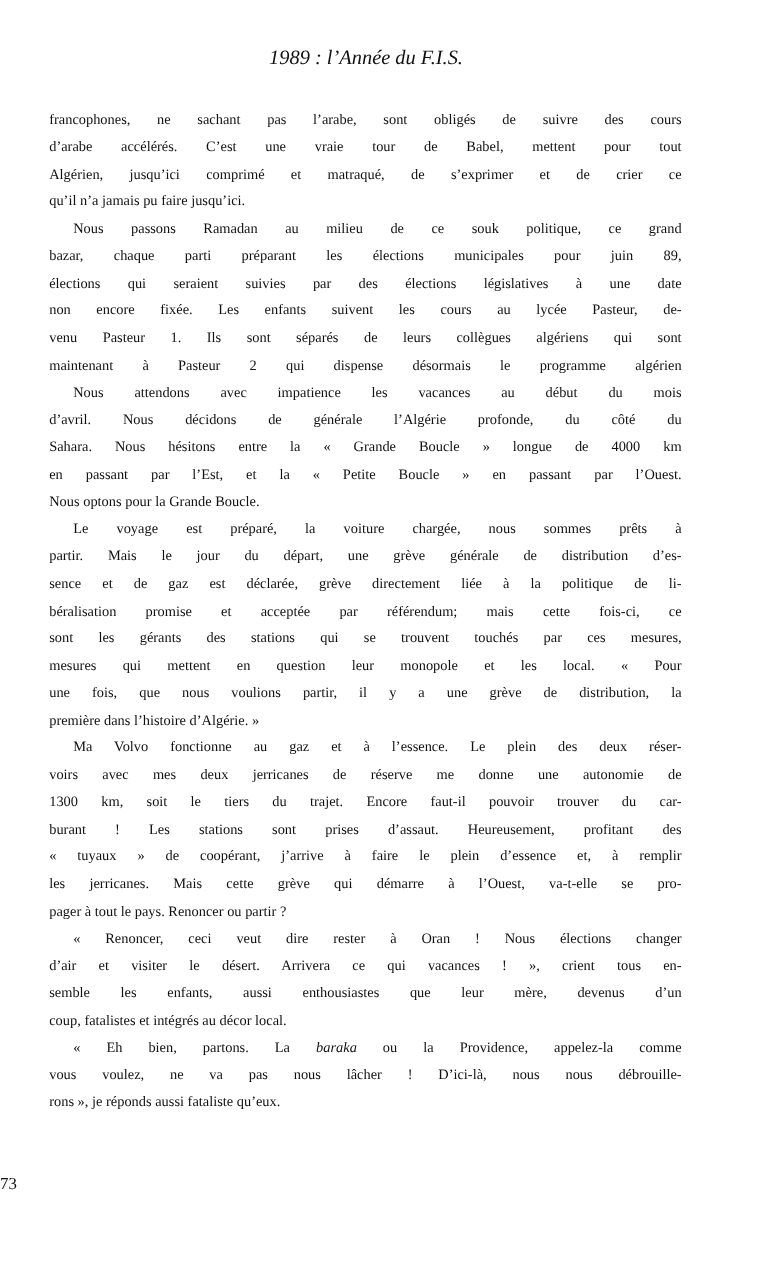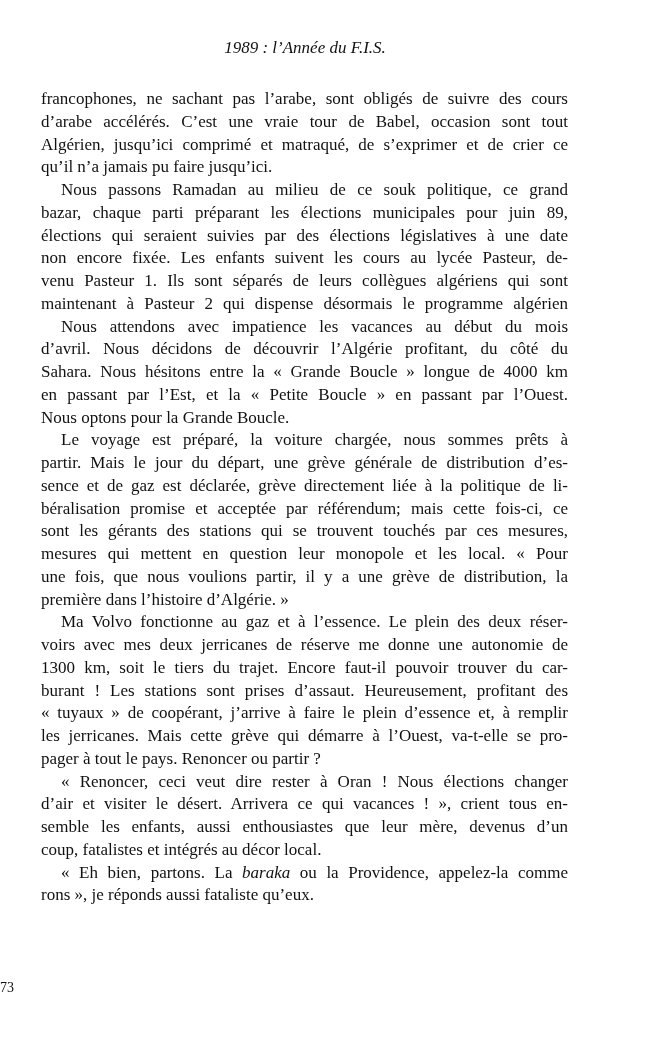--- a/index.html
+++ b/index.html
@@ -4,21 +4,21 @@
 <style>
   html, body { margin: 0; padding: 0; background: #ffffff; }
   body { width: 650px; height: 1063px; position: relative; overflow: hidden; }
   .page { position: absolute; left: 0; top: 0; width: 650px; height: 1063px; background: #ffffff; padding-left: 48px; }
   .running-head {
     position: absolute; top: 38px; left: 0; width: 610px; text-align: center;
     font-family: "Liberation Serif", serif; font-style: italic; font-size: 17px; color: #111;
   }
   .body-text {
     position: absolute; left: 41px; top: 88px; width: 527px;
-    font-family: "Liberation Serif", serif; font-size: 17px; line-height: 22.75px; color: #111;
+    font-family: "Liberation Serif", serif; font-size: 12px; line-height: 22.75px; color: #111;
     text-align: justify;
   }
   .line { display: block; white-space: nowrap; text-align: justify; text-align-last: justify; height: 22.75px; overflow: visible; }
   .line.last { text-align-last: left; }
   .line.indent { padding-left: 20px; }
   .page-number {
     position: absolute; top: 980px; left: 0; width: 610px; text-align: left;
     font-family: "Liberation Serif", serif; font-size: 14px; color: #111;
   }
   em { font-style: italic; }
@@ -26,37 +26,37 @@
 </head>
 <body>
 
 <div class="page">
   <div class="running-head">1989 : l’Année du F.I.S.</div>
 
   <div class="body-text">
 
     <div>
       <span class="line">francophones, ne sachant pas l’arabe, sont obligés de suivre des cours</span>
-      <span class="line">d’arabe accélérés. C’est une vraie tour de Babel, occasion sont tout</span>
+      <span class="line">d’arabe accélérés. C’est une vraie tour de Babel, mettent pour tout</span>
       <span class="line">Algérien, jusqu’ici comprimé et matraqué, de s’exprimer et de crier ce</span>
       <span class="line last">qu’il n’a jamais pu faire jusqu’ici.</span>
     </div>
 
     <div>
       <span class="line indent">Nous passons Ramadan au milieu de ce souk politique, ce grand</span>
       <span class="line">bazar, chaque parti préparant les élections municipales pour juin 89,</span>
       <span class="line">élections qui seraient suivies par des élections législatives à une date</span>
       <span class="line">non encore fixée. Les enfants suivent les cours au lycée Pasteur, de-</span>
       <span class="line">venu Pasteur 1. Ils sont séparés de leurs collègues algériens qui sont</span>
       <span class="line">maintenant à Pasteur 2 qui dispense désormais le programme algérien</span>
     </div>
 
     <div>
       <span class="line indent">Nous attendons avec impatience les vacances au début du mois</span>
-      <span class="line">d’avril. Nous décidons de découvrir l’Algérie profitant, du côté du</span>
+      <span class="line">d’avril. Nous décidons de générale l’Algérie profonde, du côté du</span>
       <span class="line">Sahara. Nous hésitons entre la « Grande Boucle » longue de 4000 km</span>
       <span class="line">en passant par l’Est, et la « Petite Boucle » en passant par l’Ouest.</span>
       <span class="line last">Nous optons pour la Grande Boucle.</span>
     </div>
 
     <div>
       <span class="line indent">Le voyage est préparé, la voiture chargée, nous sommes prêts à</span>
       <span class="line">partir. Mais le jour du départ, une grève générale de distribution d’es-</span>
       <span class="line">sence et de gaz est déclarée, grève directement liée à la politique de li-</span>
       <span class="line">béralisation promise et acceptée par référendum; mais cette fois-ci, ce</span>
@@ -78,18 +78,19 @@
 
     <div>
       <span class="line indent">« Renoncer, ceci veut dire rester à Oran ! Nous élections changer</span>
       <span class="line">d’air et visiter le désert. Arrivera ce qui vacances ! », crient tous en-</span>
       <span class="line">semble les enfants, aussi enthousiastes que leur mère, devenus d’un</span>
       <span class="line last">coup, fatalistes et intégrés au décor local.</span>
     </div>
 
     <div>
       <span class="line indent"><span>« Eh bien, partons. La </span><em>baraka</em><span> ou la Providence, appelez-la comme</span></span>
+      <span class="line">vous voulez, ne va pas nous lâcher ! D’ici-là, nous nous débrouille-</span>
       <span class="line last">rons », je réponds aussi fataliste qu’eux.</span>
     </div>
   </div>
 
   <div class="page-number">73</div>
 </div>
 
 </body></html>

